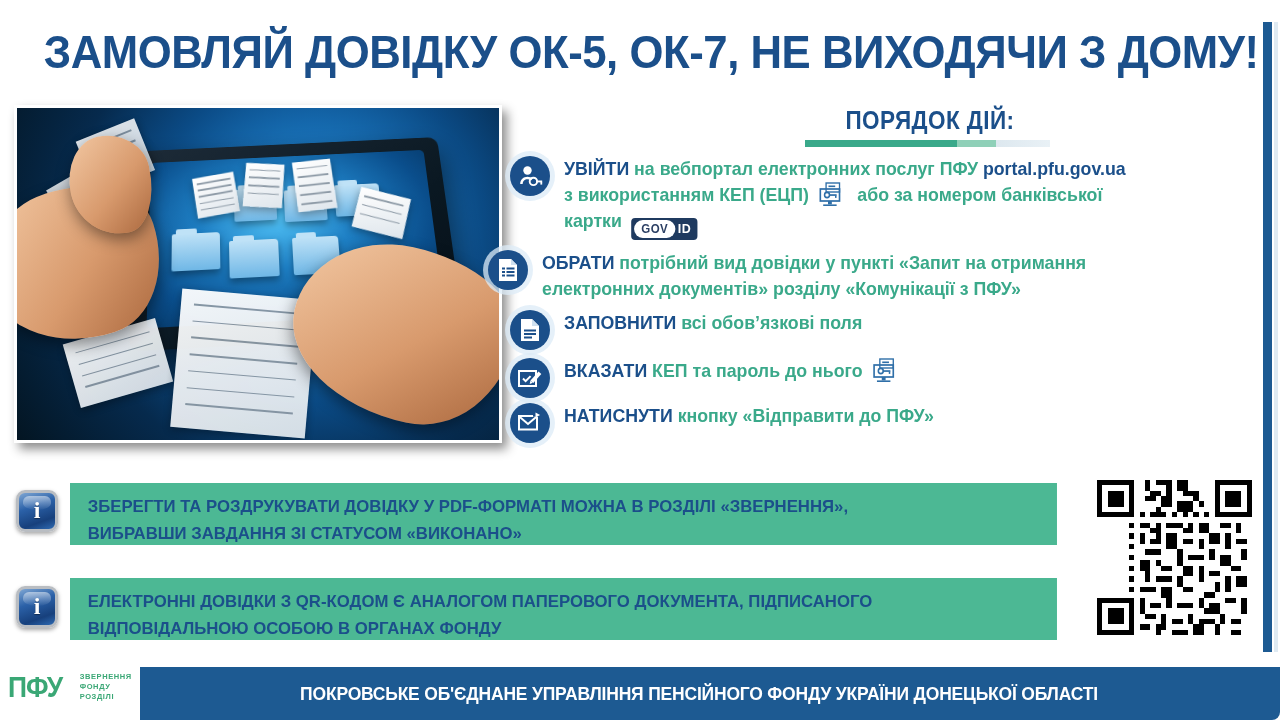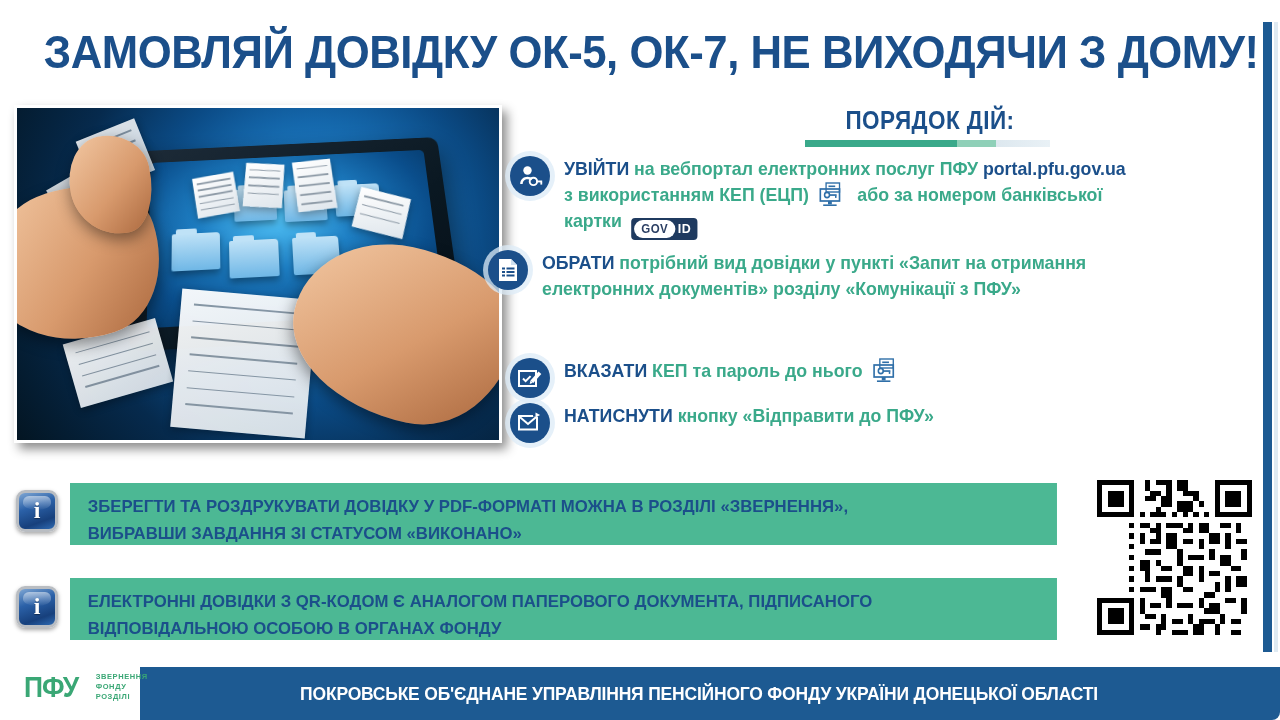--- a/index.html
+++ b/index.html
@@ -241,21 +241,21 @@
     color: #ffffff;
     font-weight: bold;
     font-size: 19px;
     letter-spacing: -0.2px;
     transform: scaleX(0.92);
     transform-origin: center;
     white-space: nowrap;
   }
   .logo {
     position: absolute;
-    left: 24px; top: 672px;
+    left: 8px; top: 672px;
     display: flex; align-items: center;
   }
   .logo-mark {
     color: #3aa775;
     font-weight: bold;
     font-size: 30px;
     letter-spacing: -1px;
     transform: scaleX(0.88);
     transform-origin: left center;
     line-height: 30px;
@@ -402,20 +402,34 @@
         <rect x="10.5" y="14" width="8" height="2" fill="#1b4f8a"></rect>
         <rect x="6" y="17.5" width="3" height="2" fill="#1b4f8a"></rect>
         <rect x="10.5" y="17.5" width="8" height="2" fill="#1b4f8a"></rect>
       </svg>
     </span>
     <span class="step-text">
       <span class="kw">ОБРАТИ</span><span> потрібний вид довідки у пункті «Запит на отримання електронних документів» розділу «Комунікації з ПФУ»</span>
     </span>
   </div>
 
+  <div class="step" style="left:510px; top:310px; width:690px;">
+    <span class="step-icon">
+      <svg width="22" height="26" viewBox="0 0 22 26">
+        <path d="M2 2h11l7 7v15H2z" fill="#ffffff"></path>
+        <path d="M13 2v7h7" fill="#cfe0ef"></path>
+        <rect x="5" y="12.5" width="12" height="2" fill="#1b4f8a"></rect>
+        <rect x="5" y="16" width="12" height="2" fill="#1b4f8a"></rect>
+        <rect x="5" y="19.5" width="8" height="2" fill="#1b4f8a"></rect>
+      </svg>
+    </span>
+    <span class="step-text">
+      <span class="kw">ЗАПОВНИТИ</span><span> всі обов’язкові  поля</span>
+    </span>
+  </div>
 
   <div class="step" style="left:510px; top:358px; width:690px;">
     <span class="step-icon">
       <svg width="26" height="24" viewBox="0 0 26 24">
         <rect x="2" y="5" width="17" height="15" fill="none" stroke="#ffffff" stroke-width="2"></rect>
         <path d="M6 12.5l2.6 2.6 5-5" fill="none" stroke="#ffffff" stroke-width="2"></path>
         <path d="M13.5 14.5L21.5 5.5l2.8 2.4-8 9z" fill="#ffffff"></path>
         <path d="M13.5 14.5l-.8 3.4 3.1-1.2z" fill="#ffffff"></path>
       </svg>
     </span>

